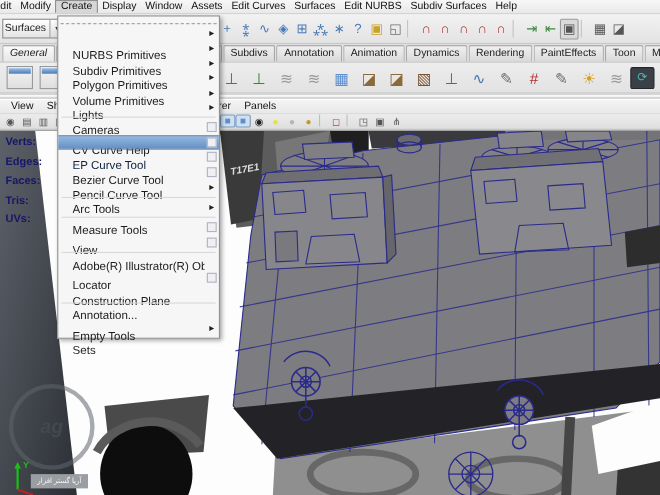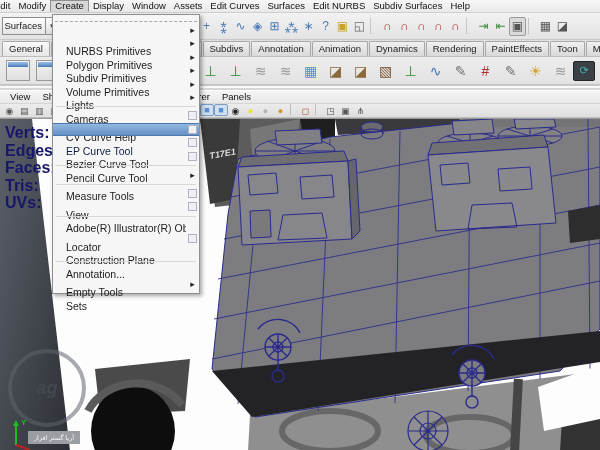--- a/index.html
+++ b/index.html
@@ -26,21 +26,21 @@
   .sl-icon.pressed { background:#dadada; border:1px solid #9a9a9a; border-radius:2px; }
   .sl-icon.separator { width:7px; height:16px; border-left:1px solid #c4c4c4; margin:0 2px; }
   .sl-icon i { font-style:normal; }
 
   
   .shelftabs { height:17px; display:flex; align-items:flex-end; background:#e0e0e0; padding-left:2px;
                border-bottom:1px solid #bdbdbd; }
   .tab { height:15px; line-height:14px; font-size:9.5px; color:#222; padding:0 6px; margin-right:1px;
          background:linear-gradient(#f0f0f0,#d9d9d9); border:1px solid #a8a8a8; border-bottom:none;
          border-radius:2px 2px 0 0; white-space:nowrap; flex:1 1 auto; text-align:center; }
-  .tab.active { background:linear-gradient(#fafafa,#e6e6e6); }
+  .tab.active { background:linear-gradient(#fafafa,#e6e6e6);font-style:italic; }
 
   
   .shelfrow { height:28px; display:flex; align-items:center; background:linear-gradient(#ededed,#e2e2e2);
               border-bottom:1px solid #c4c4c4; padding-left:6px; }
   .win-icon { width:24px; height:21px; border:1px solid #999; background:linear-gradient(#f4f4f4,#dfdfdf);
               margin-right:6px; position:relative; }
   .win-icon .bar { position:absolute; top:1px; left:1px; right:1px; height:5px; background:linear-gradient(#9cc0e8,#4a7ab5); }
   .shelf-spacer { width:132px; }
   .shelf-icons { display:flex; align-items:center; }
   .shelf-icon { width:25px; height:24px; display:flex; align-items:center; justify-content:center; font-size:14px; }
@@ -58,21 +58,21 @@
   .pt-icon { width:15px; height:13px; display:flex; align-items:center; justify-content:center; font-size:9px; }
   .pt-icon.boxed { background:#cfe0ef; border:1px solid #7a9cc0; border-radius:2px; width:14px; height:12px; }
   .pt-icon.separator { width:6px; height:11px; border-left:1px solid #bdbdbd; margin:0 2px; }
   .pt-icon i { font-style:normal; }
   .pt-spacer { width:138px; }
 
   
   .viewport { position:relative; height:332px; background:#fdfdfd; border-top:1px solid #9a9a9a; overflow:hidden; }
   .viewport svg { position:absolute; left:0; top:0; }
   .hud { position:absolute; left:5px; top:5px; }
-  .hud-row { height:17.5px; font-size:16px; font-weight:bold; color:#16166b; }
+  .hud-row { height:17.5px; font-size:10px; font-weight:bold; color:#16166b; }
   .watermark { position:absolute; left:8px; top:230px; width:78px; height:78px; border:4px solid rgba(95,100,108,.55);
                border-radius:50%; display:flex; align-items:center; justify-content:center; }
   .watermark span { font-size:18px; font-weight:bold; font-style:italic; color:rgba(70,75,82,.8); }
   .wm-caption { position:absolute; left:28px; top:312px; width:52px; height:13px; background:#9a9da2; color:#f4f4f4;
                 font-size:6.5px; line-height:13px; text-align:center; direction:rtl; white-space:nowrap; overflow:hidden; }
 
   
   .create-menu { position:absolute; left:52px; top:14px; width:148px; background:#f6f6f6; border:1px solid #8f8f8f;
                  box-shadow:2px 2px 4px rgba(0,0,0,.35); z-index:50; padding-bottom:2px; }
   .tearoff { height:7px; border-bottom:1px dashed #a8a8a8; margin:0 2px 1px 2px; }
@@ -456,26 +456,26 @@
 
   <div class="create-menu">
     <div class="tearoff"></div>
 
       <div class="mi acc-submenu">
         <span class="mi-label">NURBS Primitives</span>
         <span class="mi-acc"></span>
       </div>
 
       <div class="mi acc-submenu">
+        <span class="mi-label">Subdiv Primitives</span>
+        <span class="mi-acc"></span>
+      </div>
+
+      <div class="mi acc-submenu">
         <span class="mi-label">Polygon Primitives</span>
-        <span class="mi-acc"></span>
-      </div>
-
-      <div class="mi acc-submenu">
-        <span class="mi-label">Subdiv Primitives</span>
         <span class="mi-acc"></span>
       </div>
 
       <div class="mi acc-submenu">
         <span class="mi-label">Volume Primitives</span>
         <span class="mi-acc"></span>
       </div>
 
       <div class="mi acc-submenu">
         <span class="mi-label">Lights</span>
@@ -505,20 +505,24 @@
       <div class="mi acc-option">
         <span class="mi-label">Bezier Curve Tool</span>
         <span class="mi-acc"></span>
       </div>
 
       <div class="mi acc-option">
         <span class="mi-label">Pencil Curve Tool</span>
         <span class="mi-acc"></span>
       </div>
 
+      <div class="mi acc-submenu">
+        <span class="mi-label">Arc Tools</span>
+        <span class="mi-acc"></span>
+      </div>
 
       <div class="mi separator">
         <span class="mi-label"></span>
         <span class="mi-acc"></span>
       </div>
 
       <div class="mi acc-submenu">
         <span class="mi-label">Measure Tools</span>
         <span class="mi-acc"></span>
       </div>

